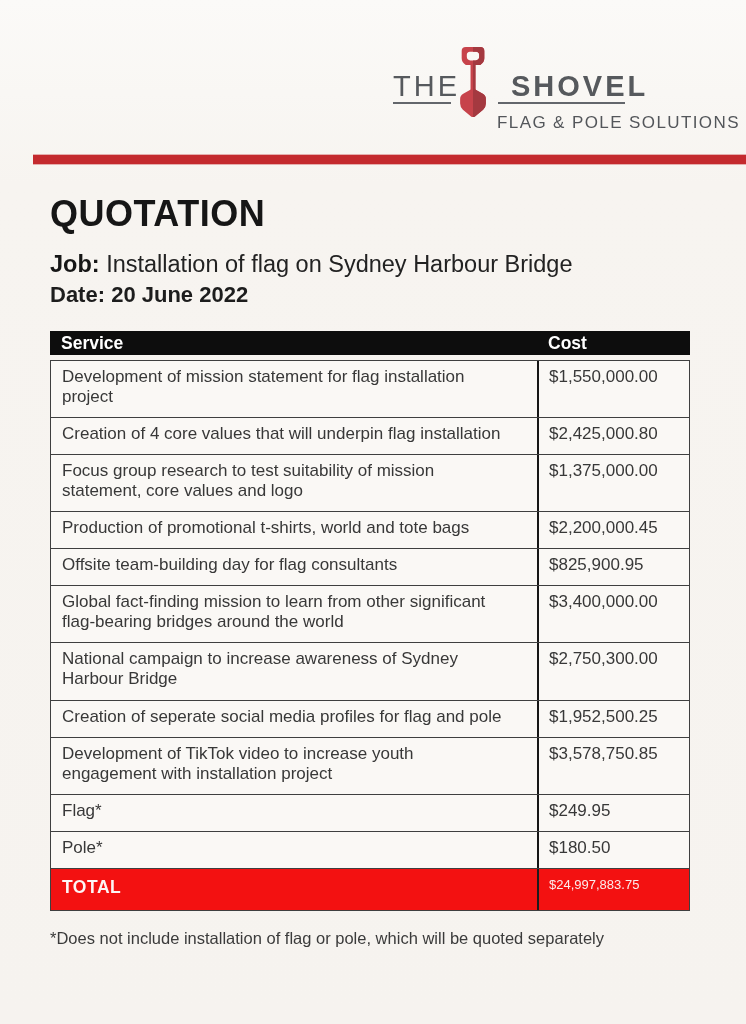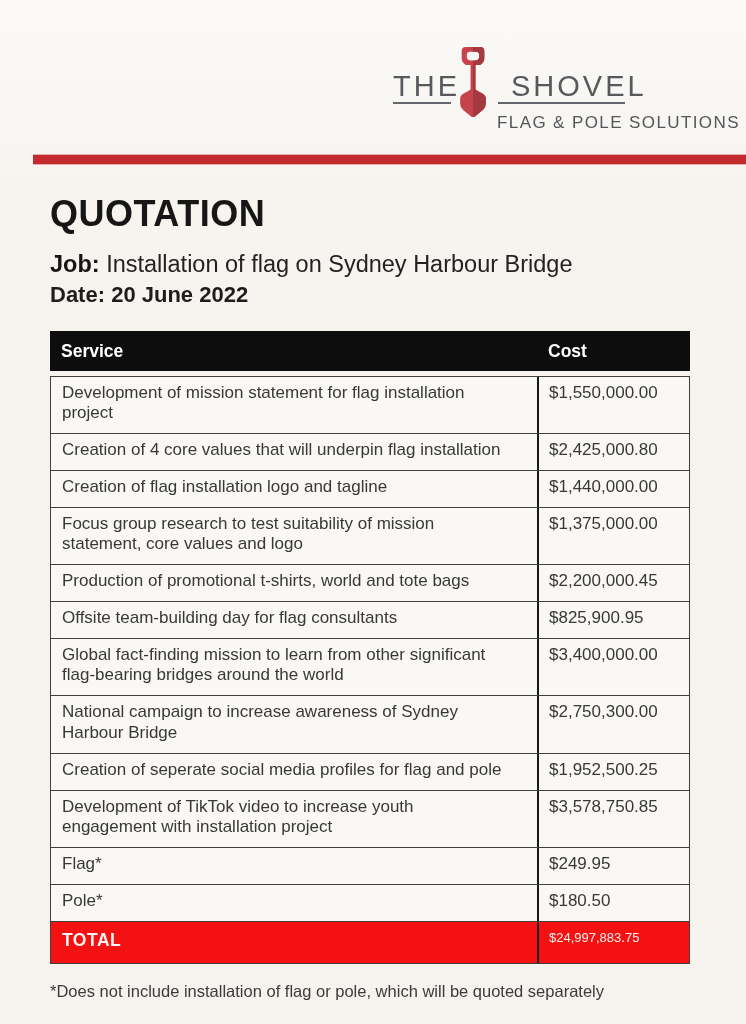--- a/index.html
+++ b/index.html
@@ -14,21 +14,21 @@
     color:#333;
   }
 
   
   .logo-word {
     position:absolute; top:70px;
     font-size:29px; font-weight:400; letter-spacing:3px;
     color:#56595d;
   }
   .logo-word.the { left:393px; }
-  .logo-word.shovel { left:511px; }
+  .logo-word.shovel { left:511px;font-weight:bold; }
   .logo-underline {
     position:absolute; top:102px; height:2px; background:#63666b;
   }
   .logo-underline.u-the { left:393px; width:58px; }
   .logo-underline.u-shovel { left:498px; width:127px; }
   .logo-tagline {
     position:absolute; left:497px; top:113px;
     font-size:17px; letter-spacing:1.4px; color:#53565a;
   }
   .shovel-svg { position:absolute; left:457px; top:47px; width:32px; height:70px; }
@@ -48,21 +48,21 @@
     letter-spacing:.5px; color:#161616;
   }
   .job-line  { margin:15px 0 0 0; font-size:23.5px; line-height:30px; color:#222; }
   .job-line .lbl { font-weight:700; color:#161616; }
   .date-line { margin:2px 0 0 0; font-size:22px; line-height:28px; font-weight:700; color:#1d1d1d; }
 
   
   .qtable { margin-top:22px; width:640px; }
 
   .thead {
-    display:flex; align-items:center; height:40px;
+    display:flex; align-items:center; height:24px;
     background:#0d0d0d; color:#fff; font-size:17.5px; font-weight:700;
   }
   .thead .h-service { width:488px; padding-left:11px; box-sizing:border-box; }
   .thead .h-cost    { flex:1; padding-left:10px; }
 
   .tbody {
     margin-top:5px;
     border:1px solid #3f3f3f; border-bottom:none;
     background:#faf8f5;
   }
@@ -154,24 +154,20 @@
       <div class="tbody">
         <div class="trow">
           <div class="cell-service">Development of mission statement for flag installation project</div>
           <div class="cell-cost">$1,550,000.00</div>
         </div>
         <div class="trow">
           <div class="cell-service">Creation of 4 core values that will underpin flag installation</div>
           <div class="cell-cost">$2,425,000.80</div>
         </div>
         <div class="trow">
-          <div class="cell-service">Creation of flag installation logo and tagline</div>
-          <div class="cell-cost">$1,440,000.00</div>
-        </div>
-        <div class="trow">
           <div class="cell-service">Focus group research to test suitability of mission statement, core values and logo</div>
           <div class="cell-cost">$1,375,000.00</div>
         </div>
         <div class="trow">
           <div class="cell-service">Production of promotional t-shirts, world and tote bags</div>
           <div class="cell-cost">$2,200,000.45</div>
         </div>
         <div class="trow">
           <div class="cell-service">Offsite team-building day for flag consultants</div>
           <div class="cell-cost">$825,900.95</div>

